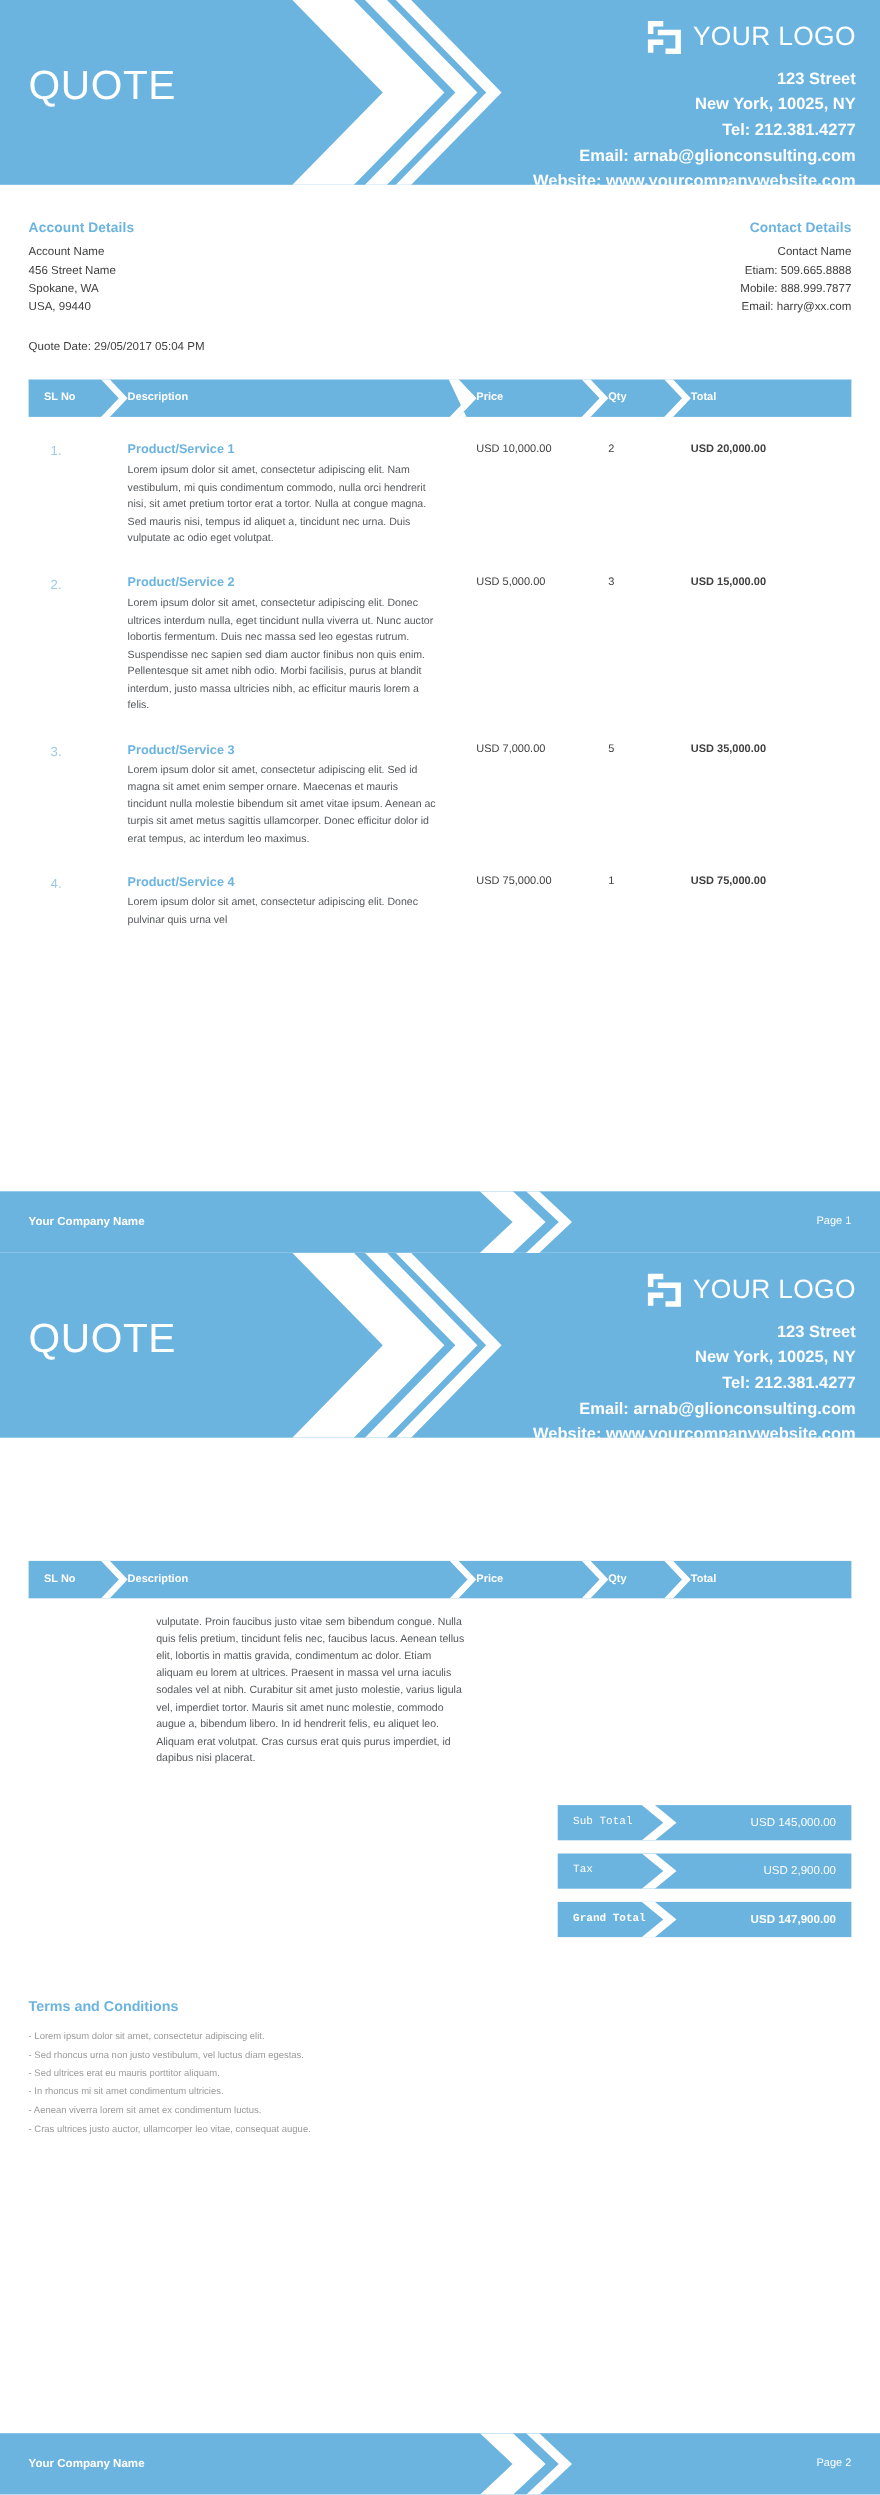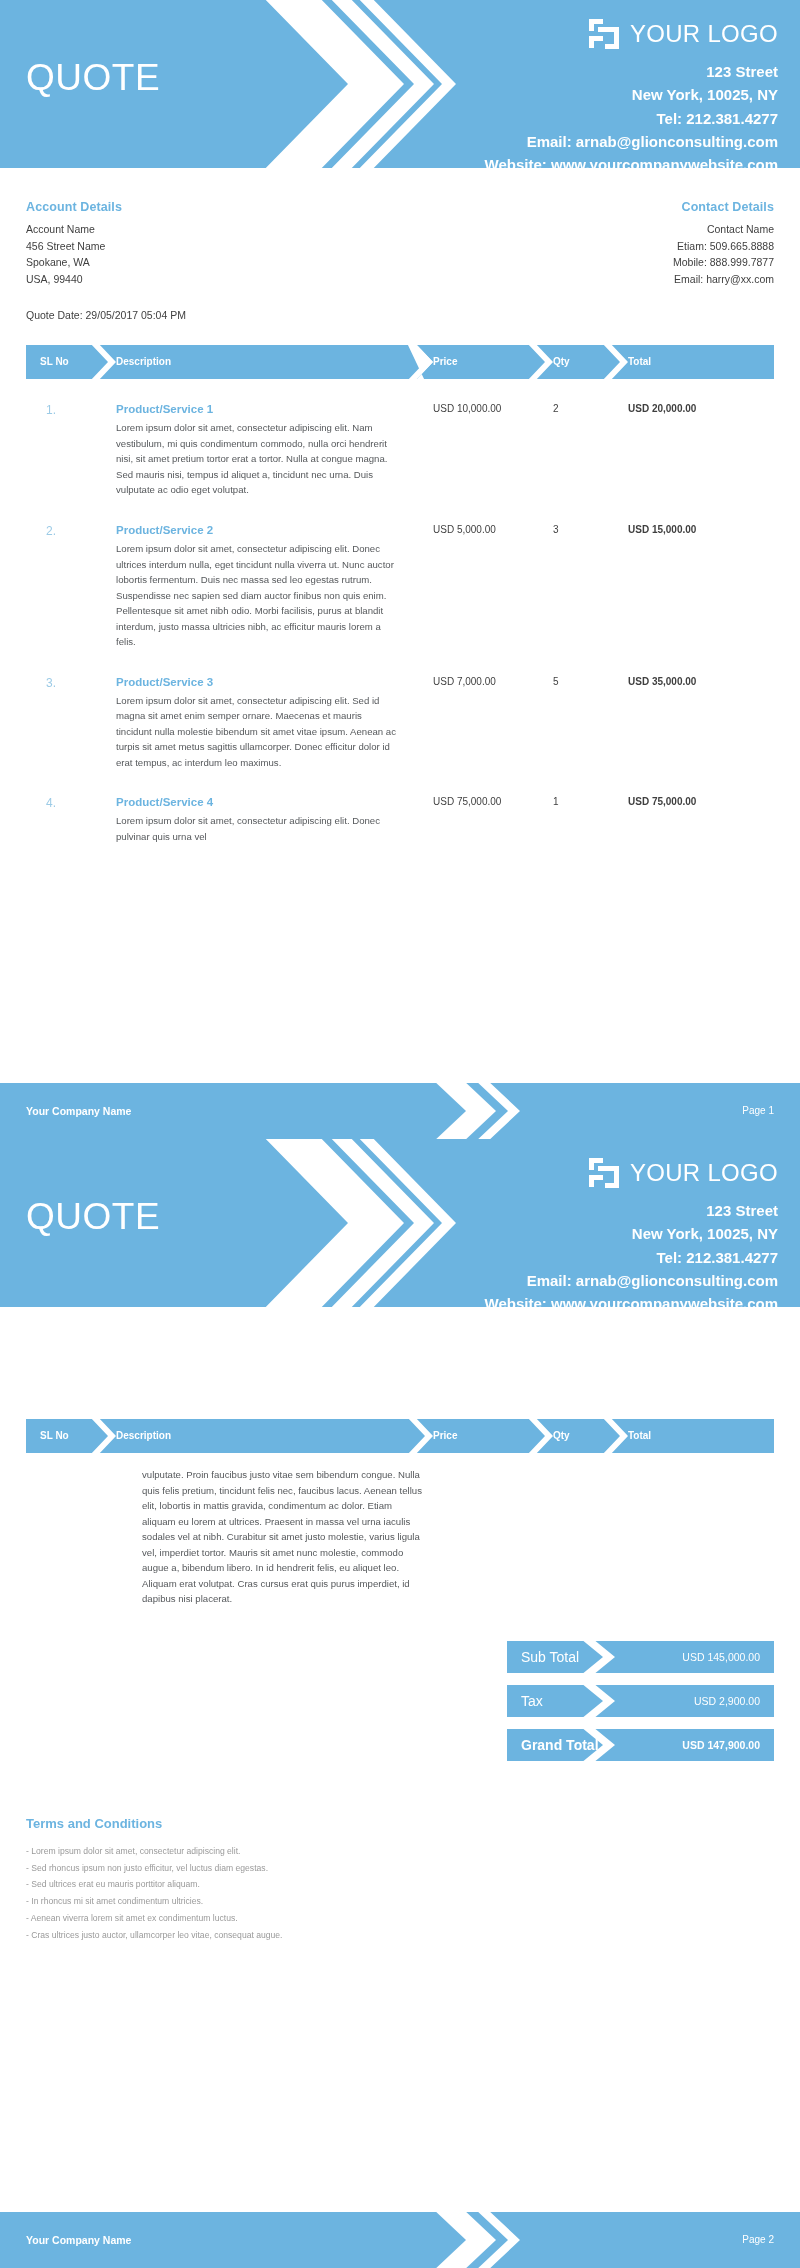--- a/index.html
+++ b/index.html
@@ -216,22 +216,23 @@
     width: 267px;
     height: 32px;
     background: #6cb4e0;
     overflow: hidden;
   }
   .total-bar-svg { position: absolute; left: 0; top: 0; width: 267px; height: 32px; }
   .total-label {
     position: absolute;
     left: 14px; top: 0;
     line-height: 32px;
-    font-size: 14px;
-    color: #ffffff;
+    font-size: 10px;
+    color: #ffffff;
+    font-family: Liberation Mono, monospace;
   }
   .total-value {
     position: absolute;
     right: 14px; top: 0;
     line-height: 32px;
     font-size: 10.5px;
     color: #ffffff;
   }
   .total-bar.grand .total-label,
   .total-bar.grand .total-value { font-weight: bold; }
@@ -436,21 +437,21 @@
         <polygon points="74,-2 86,-2 108,16 86,34 74,34 96,16" fill="#ffffff"></polygon>
       </svg>
       <div class="total-label">Grand Total</div>
       <div class="total-value">USD 147,900.00</div>
     </div>
   </div>
 
   <div class="terms">
     <div class="terms-head">Terms and Conditions</div>
     <div class="terms-line">- Lorem ipsum dolor sit amet, consectetur adipiscing elit.</div>
-    <div class="terms-line">- Sed rhoncus ipsum non justo efficitur, vel luctus diam egestas.</div>
+    <div class="terms-line">- Sed rhoncus urna non justo vestibulum, vel luctus diam egestas.</div>
     <div class="terms-line">- Sed ultrices erat eu mauris porttitor aliquam.</div>
     <div class="terms-line">- In rhoncus mi sit amet condimentum ultricies.</div>
     <div class="terms-line">- Aenean viverra lorem sit amet ex condimentum luctus.</div>
     <div class="terms-line">- Cras ultrices justo auctor, ullamcorper leo vitae, consequat augue.</div>
   </div>
 
   <div class="footer">
     <svg class="footer-svg" viewBox="0 0 800 56" preserveAspectRatio="none">
       <polygon points="432,-4 462,-4 496,28 462,60 432,60 466,28" fill="#ffffff"></polygon>
       <polygon points="474,-4 486,-4 520,28 486,60 474,60 508,28" fill="#ffffff"></polygon>

